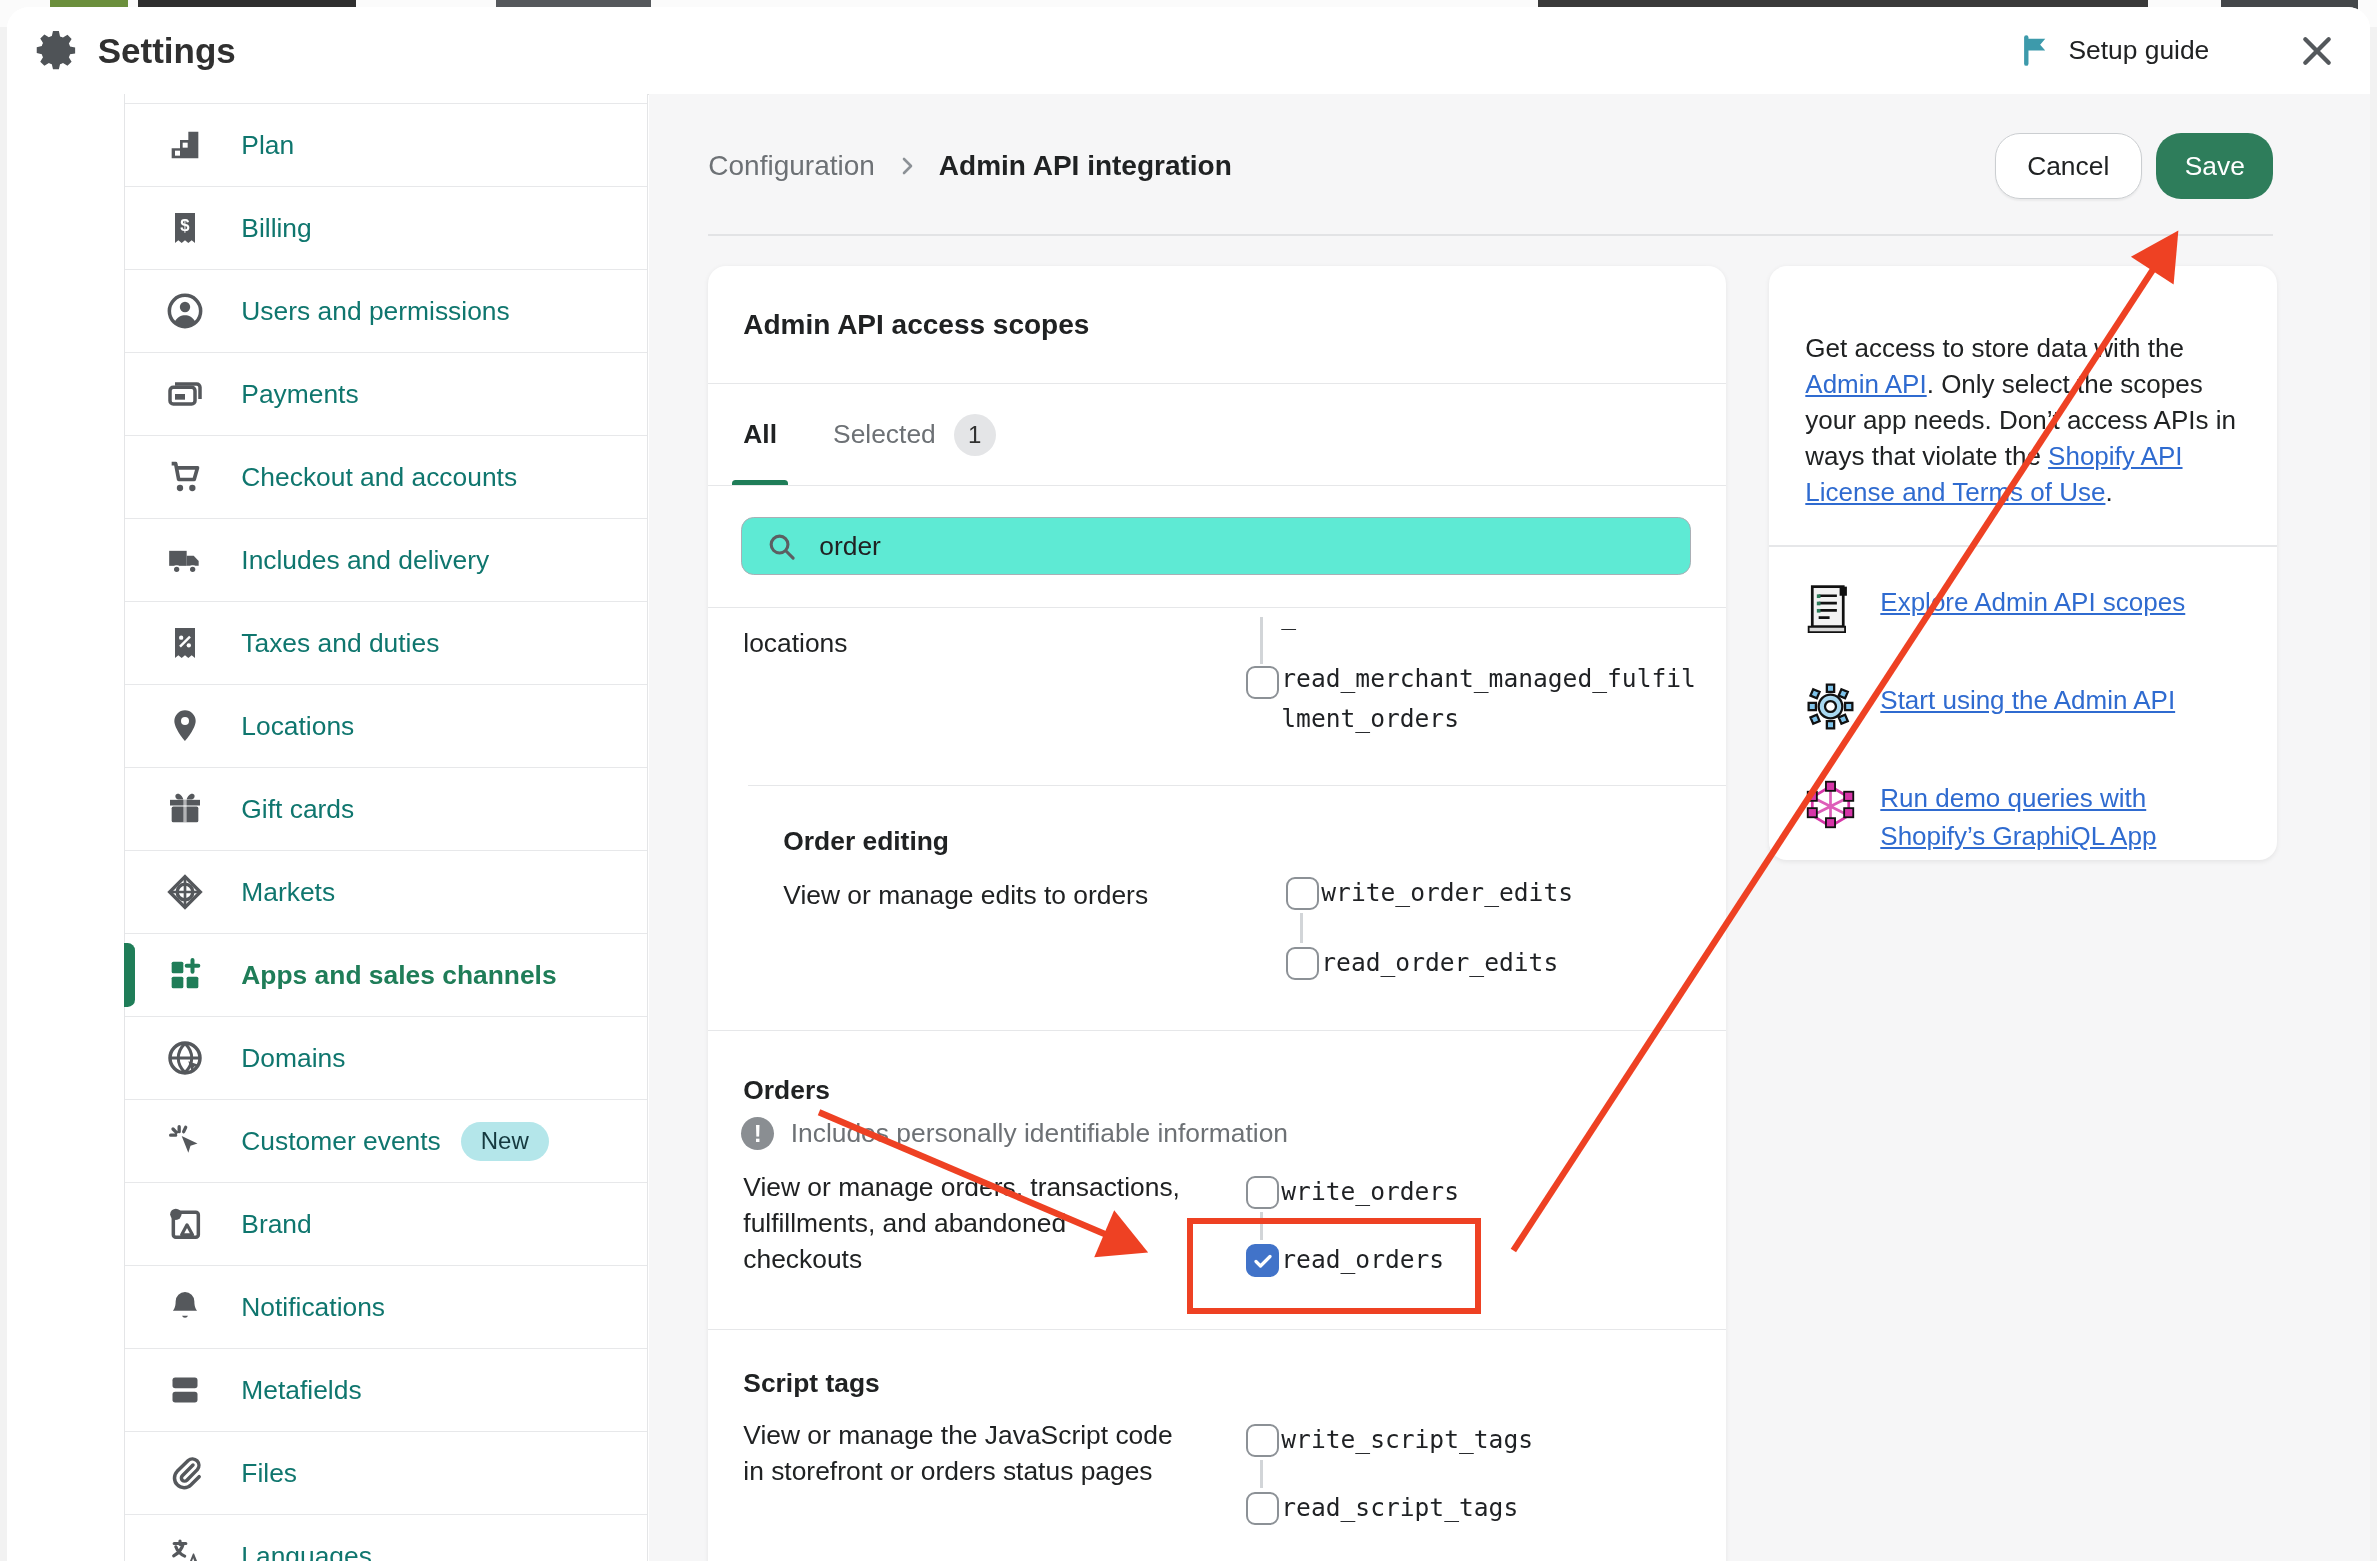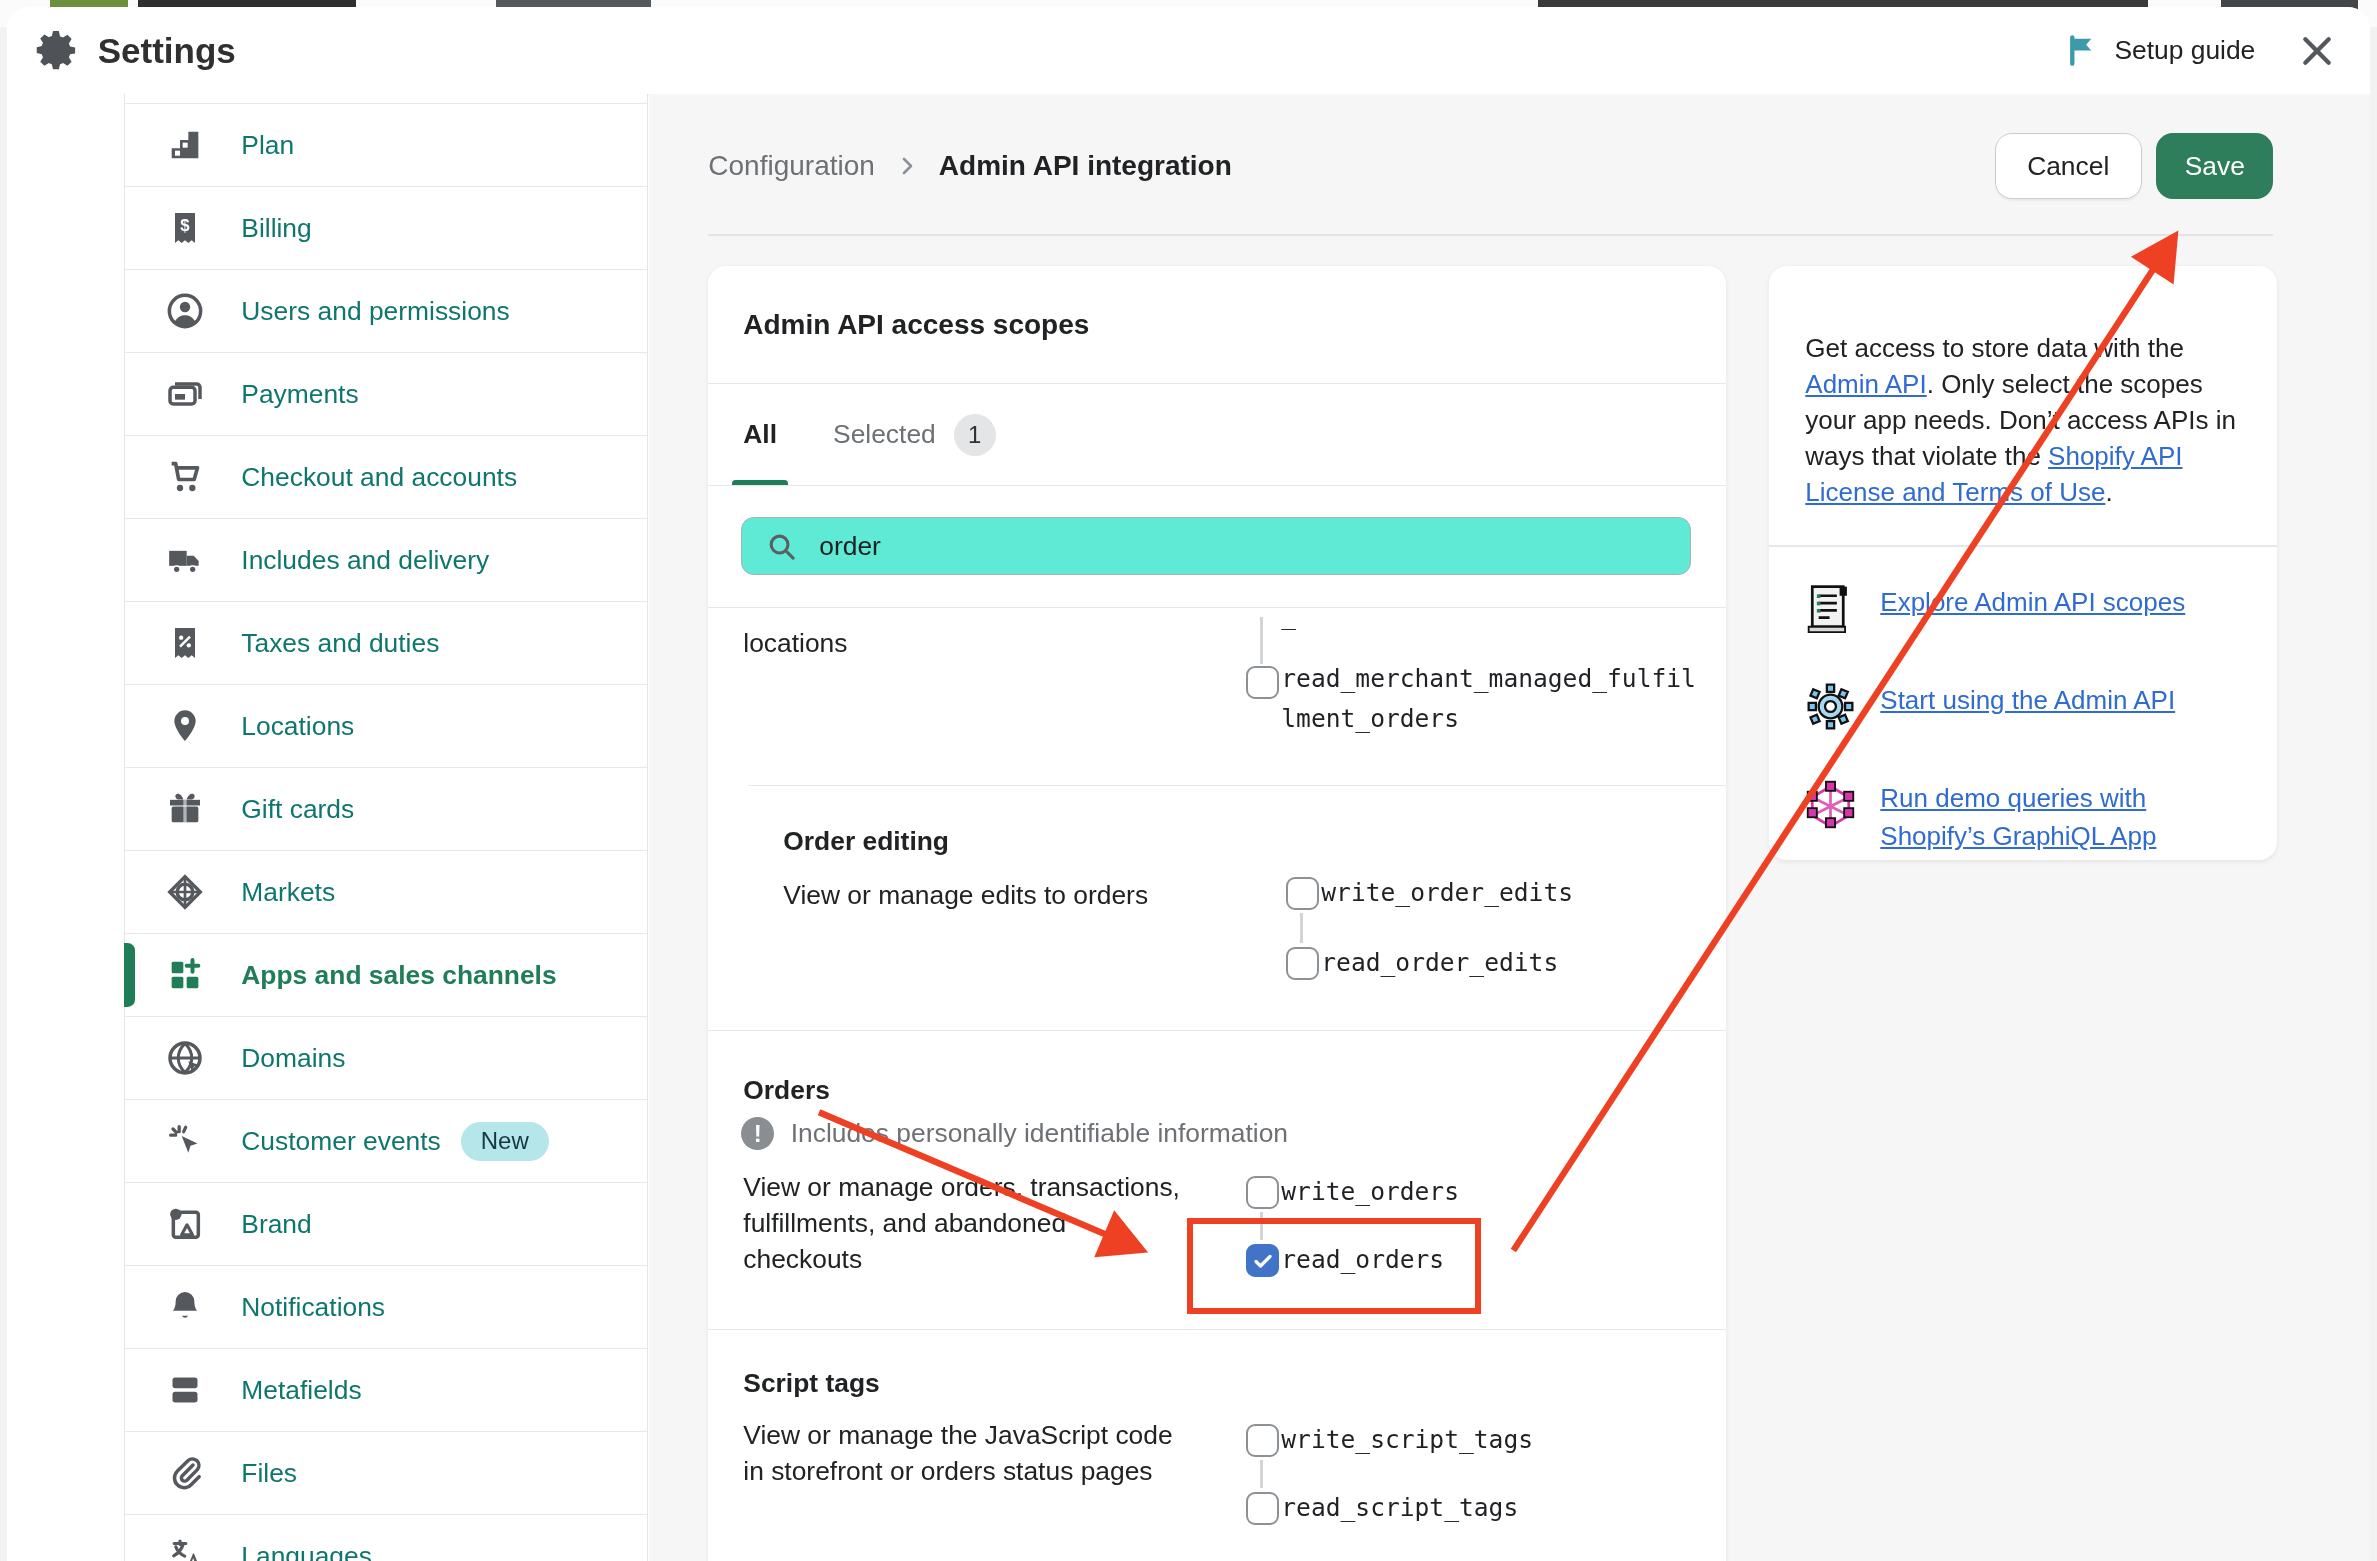--- a/index.html
+++ b/index.html
@@ -11,21 +11,21 @@
   
   .backdrop{position:absolute;left:0;top:0;width:2377px;height:27px;background:#fbfbfb;}
   .backdrop .frag{position:absolute;top:0;height:12.7px;}
   
   .modal{position:absolute;left:7.3px;top:7.3px;width:2363px;height:1555px;background:#ffffff;
          border-radius:22px 22px 0 0;overflow:hidden;}
   .modal-header{position:absolute;left:0;top:0;width:100%;height:87px;background:#fff;
                 border-bottom:1.8px solid #e3e3e3;display:flex;align-items:center;}
   .hdr-gear{margin-left:27px;width:47px;height:47px;color:#4f5357;}
   .hdr-title{margin-left:16.4px;font-size:35px;font-weight:700;color:#303030;}
-  .hdr-right{position:absolute;right:33px;top:0;height:100%;display:flex;align-items:center;gap:42px;}
+  .hdr-right{position:absolute;right:33px;top:0;height:100%;display:flex;align-items:center;gap:88px;}
   .setup{display:flex;align-items:center;gap:14.6px;font-size:26.4px;color:#202223;cursor:pointer;}
   .close-x{width:40px;height:40px;color:#54585c;cursor:pointer;}
   
   .gutter{position:absolute;left:0;top:87px;width:117px;bottom:0;background:#fff;}
   .sidebar{position:absolute;left:117px;top:87px;width:522px;bottom:0;background:#fff;
            border-left:1.8px solid #e4e5e7;border-right:1.8px solid #e4e5e7;}
   .side-item{position:relative;height:82px;border-bottom:1.8px solid #e7e8ea;display:flex;
              align-items:center;cursor:pointer;background:#fff;}
   .side-item:first-child{border-top:1.8px solid #e7e8ea;margin-top:9px;}
   .side-item .sicon{width:40px;height:40px;margin-left:40px;color:#55585c;flex:0 0 auto;}
@@ -36,21 +36,21 @@
               border-radius:0 7.3px 7.3px 0;}
   .new-badge{margin-left:20px;background:var(--newbg);color:#15393f;font-size:24px;
              padding:5.5px 20px;border-radius:27px;}
   
   .main{position:absolute;left:642px;top:87px;right:0;bottom:0;background:#f6f6f7;}
   .toolbar{position:absolute;left:59px;top:39px;right:97px;height:66px;display:flex;align-items:center;}
   .crumb-muted{font-size:28px;color:#6d7175;cursor:pointer;}
   .crumb-sep{width:24px;height:24px;color:#8c9196;margin:0 20px;}
   .crumb-current{font-size:28px;font-weight:700;color:#202223;}
   .toolbar-actions{margin-left:auto;display:flex;gap:14.6px;}
-  .btn{height:66px;border-radius:17px;font-size:26.4px;display:flex;align-items:center;
+  .btn{height:66px;border-radius:25px;font-size:26.4px;display:flex;align-items:center;
        justify-content:center;cursor:pointer;box-sizing:border-box;}
   .btn-cancel{width:147px;background:#fff;border:1.8px solid #cbced1;color:#202223;
               box-shadow:0 1.8px 1.8px rgba(0,0,0,.05);}
   .btn-save{width:117px;background:var(--save);color:#fff;border:none;}
   .main-divider{position:absolute;left:59px;right:97px;top:140px;height:1.8px;background:#e2e3e5;}
   
   .card{background:#fff;border-radius:18px;box-shadow:0 1.8px 5.5px rgba(0,0,0,.07);}
   .scopes-card{position:absolute;left:59px;top:172px;width:1018px;bottom:-18px;overflow:hidden;}
   .card-title{height:117px;display:flex;align-items:center;padding:0 35px;font-size:28px;
               font-weight:700;border-bottom:1.8px solid #e6e7e9;}

